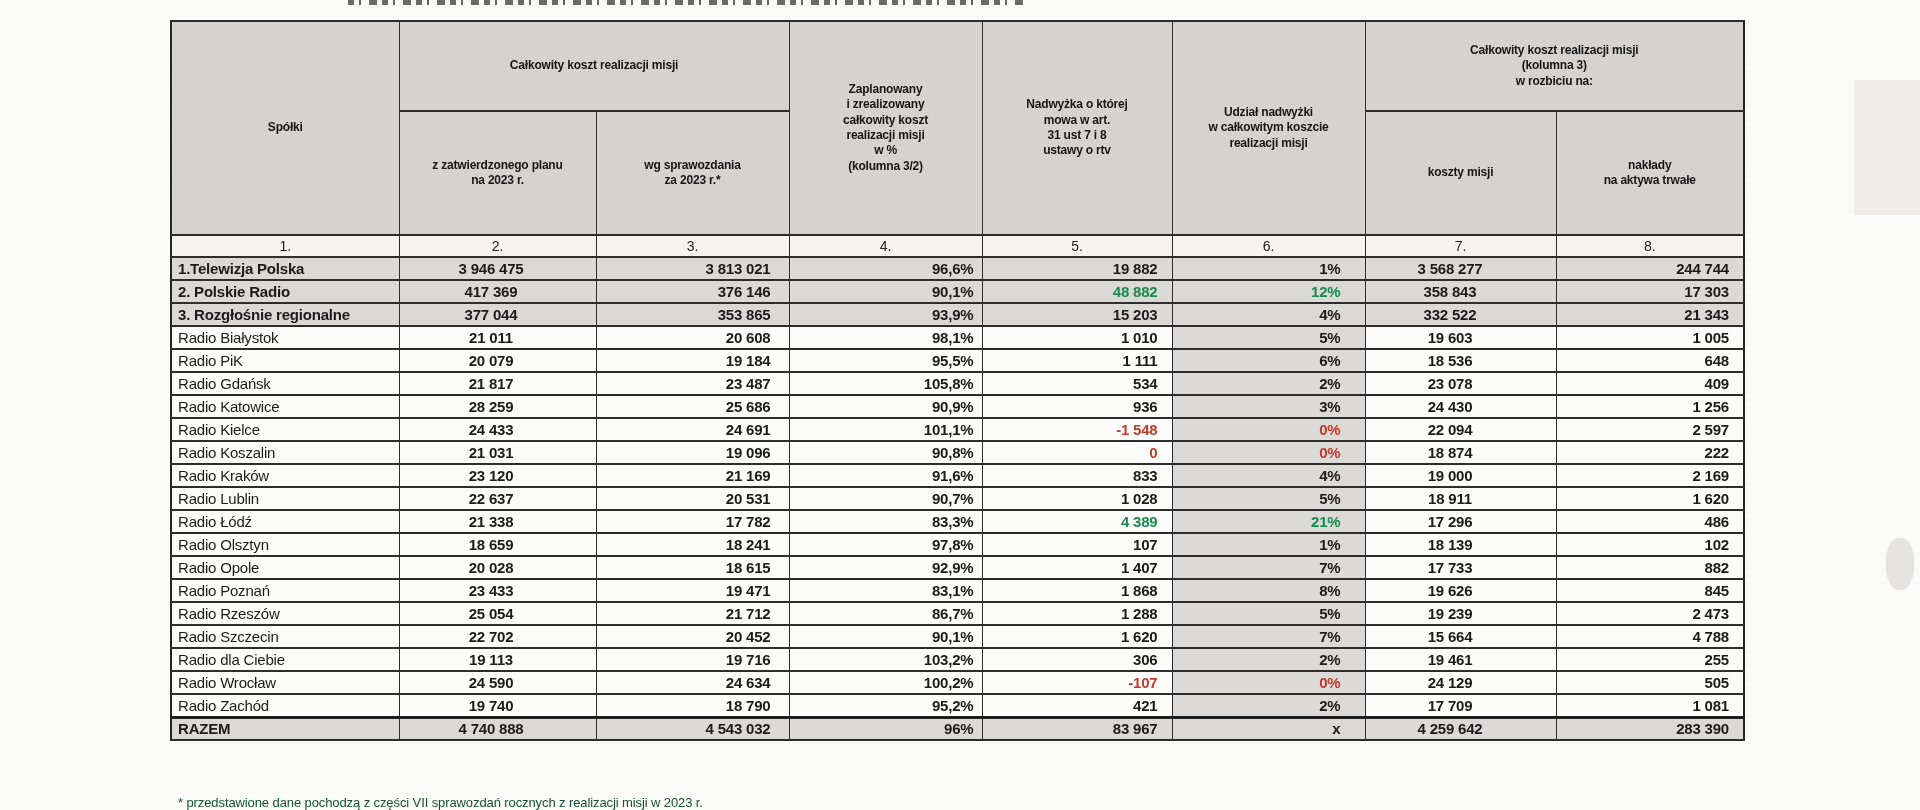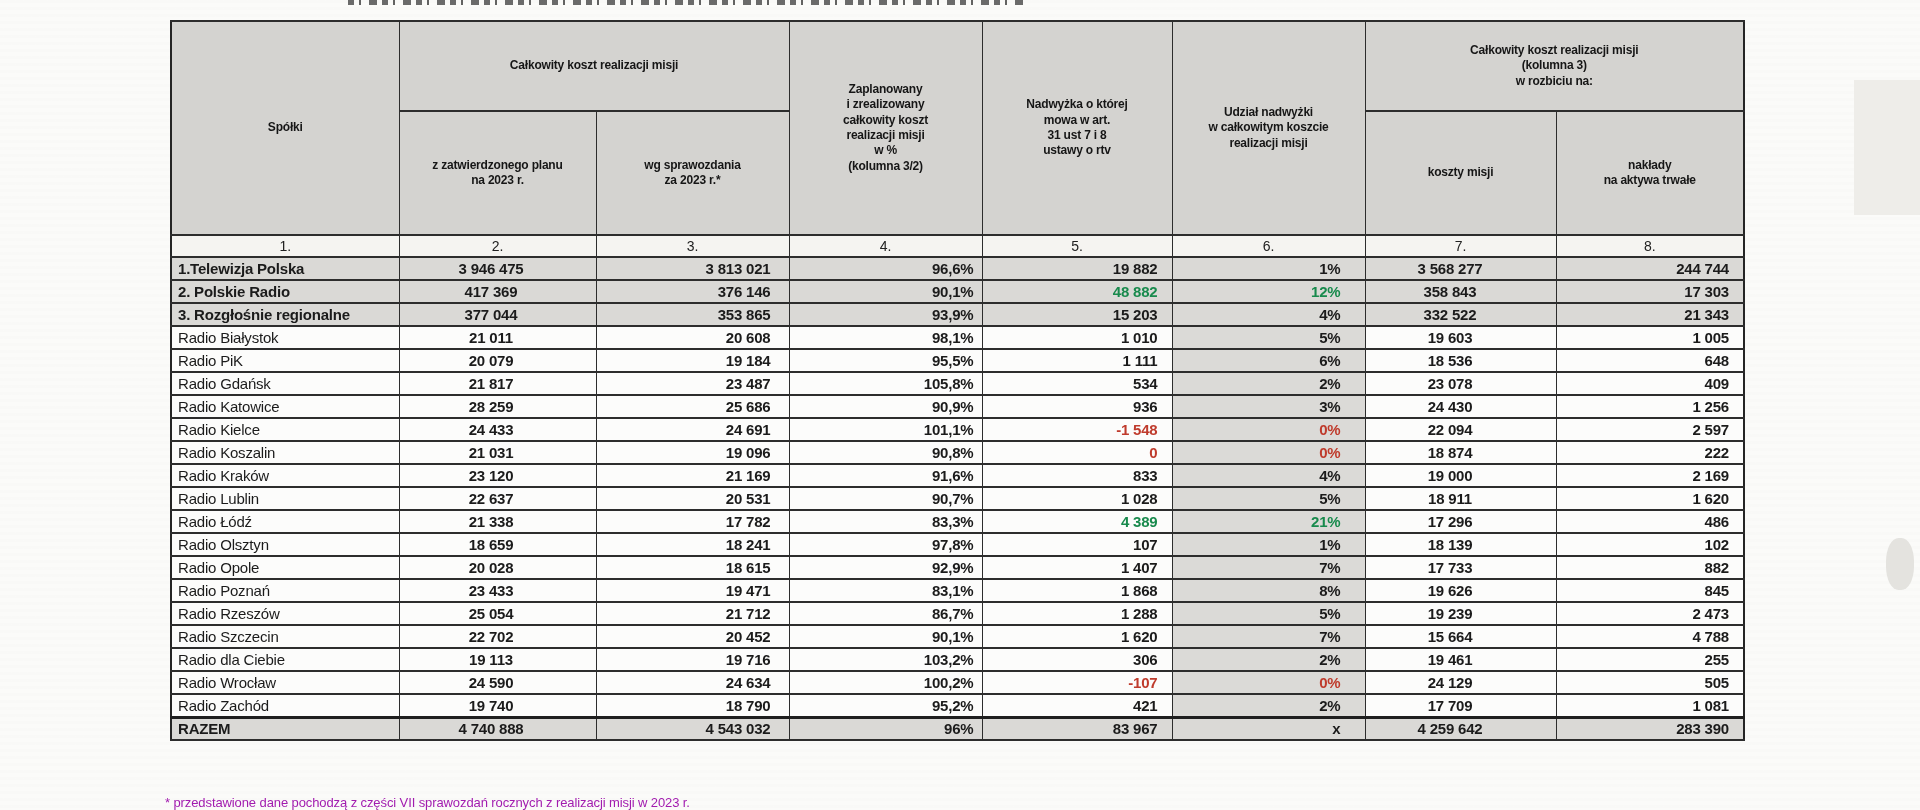--- a/index.html
+++ b/index.html
@@ -81,22 +81,22 @@
     background: #dbdad7;
     font-weight: bold;
     margin-top: 35px;
   }
   tbody tr.row-total { border-top: 3px solid #1e1e1e; border-radius: 10px; }
 
   td.green { color: var(--green-color, #178a4c); }
   td.red   { color: var(--red-color,  #c03a2b); }
 
   .footnote {
-    position: absolute; left: 165px; top: 795px;
-    font-size: 13px; color: #a21caf; letter-spacing: -0.1px;
+    position: absolute; left: 178px; top: 795px;
+    font-size: 13px; color: #14532d; letter-spacing: -0.1px;
   }
 </style>
 </head>
 <body>
 
 <div>
 
   <div class="artifact-top"></div>
   <div class="artifact-right-strip"></div>
   <div class="artifact-right-blob"></div>

